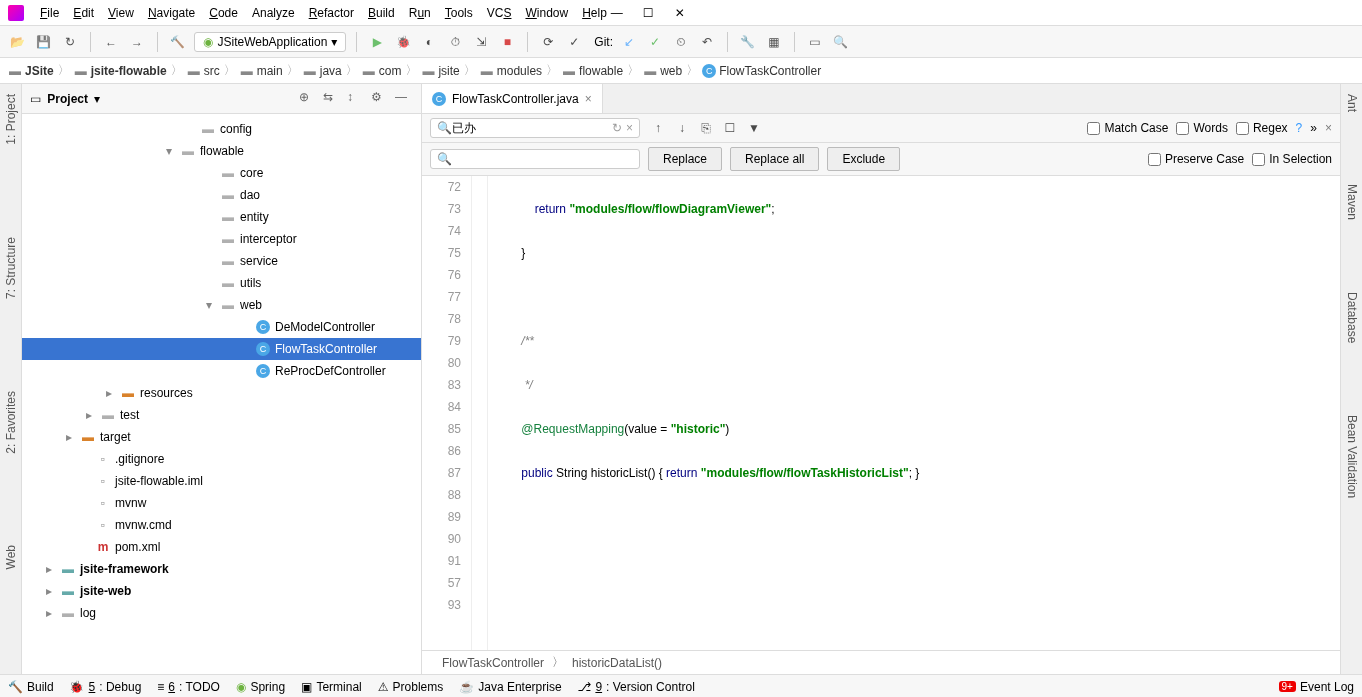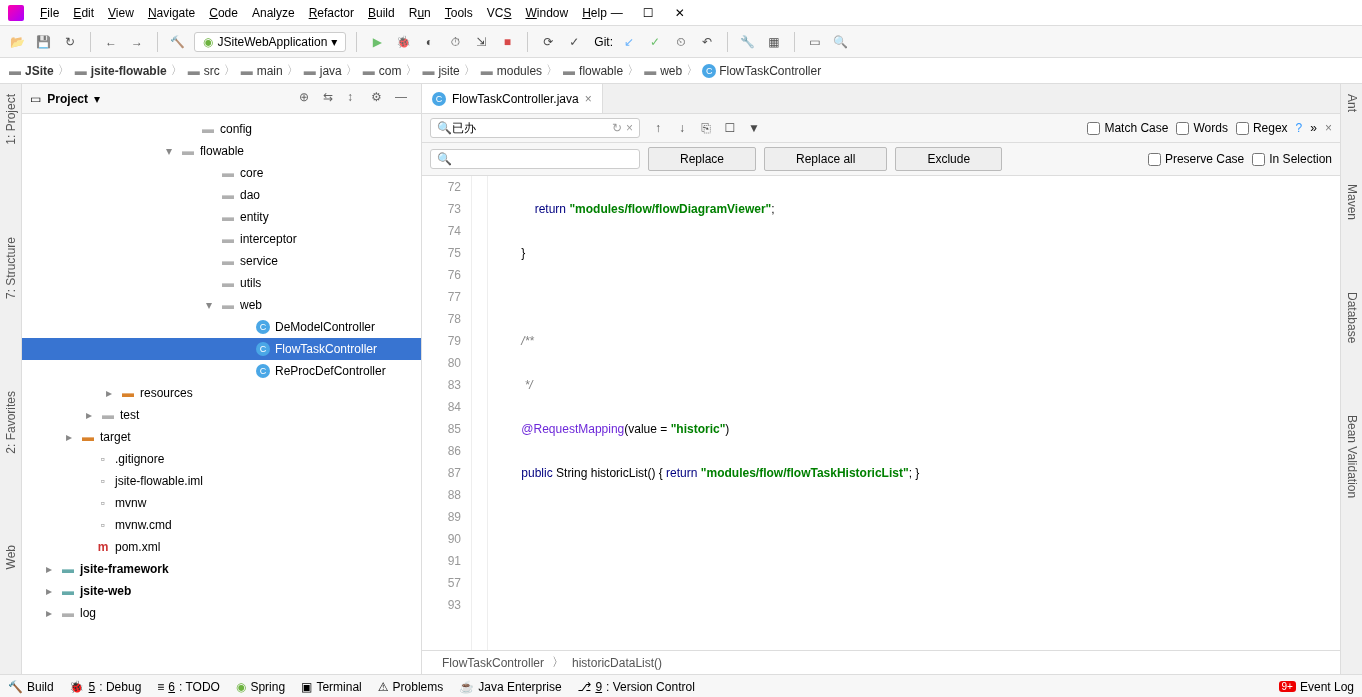--- a/index.html
+++ b/index.html
@@ -55,31 +55,31 @@
 .editor-tab .close { opacity: 0.5; cursor: pointer; }
 
 .find-bar { display: flex; align-items: center; padding: 4px 8px; gap: 8px; border-bottom: 1px solid #ddd; background: #f7f7f7; }
 .find-input { display: flex; align-items: center; border: 1px solid #ccc; border-radius: 3px; padding: 2px 6px; width: 210px; background: #fff; }
 .find-input input { border: none; outline: none; flex: 1; font-size: 12px; }
 .find-nav { display: flex; gap: 4px; }
 .find-opt { display: flex; align-items: center; gap: 4px; cursor: pointer; }
 .find-opt input { margin: 0; }
 
 .replace-bar { display: flex; align-items: center; padding: 4px 8px; gap: 8px; border-bottom: 1px solid #ddd; background: #f7f7f7; }
-.replace-btn { padding: 4px 31px; border: 1px solid #bbb; background: #eee; cursor: pointer; border-radius: 2px; }
+.replace-btn { padding: 4px 14px; border: 1px solid #bbb; background: #eee; cursor: pointer; border-radius: 2px; }
 
 .code-area { flex: 1; display: flex; overflow: hidden; font-family: Consolas, 'Courier New', monospace; font-size: 14px; }
 .gutter { width: 50px; text-align: right; padding-right: 10px; color: #999; background: #fff; border-right: 1px solid #eee; line-height: 22px; }
 .gutter div { height: 22px; }
 .folding { width: 16px; background: #fff; border-right: 1px solid #eee; }
 .code { flex: 1; padding-left: 20px; line-height: 22px; white-space: pre; overflow: hidden; }
 .code-line { height: 22px; }
 .kw { color: #000080; font-weight: normal; }
 .str { color: #008000; font-weight: bold; }
-.ann { color: #6d28d9; }
+.ann { color: #15803d; }
 .comment { color: #808080; font-style: italic; }
 .doctag { color: #808080; font-style: italic; text-decoration: underline; }
 .hl { background: #ffff00; border: 1px solid #c0c000; }
 .hl-line { background: #fffae3; }
 
 .editor-breadcrumb { height: 24px; display: flex; align-items: center; padding: 0 20px; gap: 8px; border-top: 1px solid #ddd; color: #555; font-size: 12px; }
 
 .status-bar { height: 24px; display: flex; align-items: center; padding: 0 8px; gap: 16px; border-top: 1px solid #ddd; background: #f7f7f7; font-size: 12px; }
 .status-item { display: flex; align-items: center; gap: 4px; cursor: pointer; }
 .status-item u { text-decoration: underline; }

